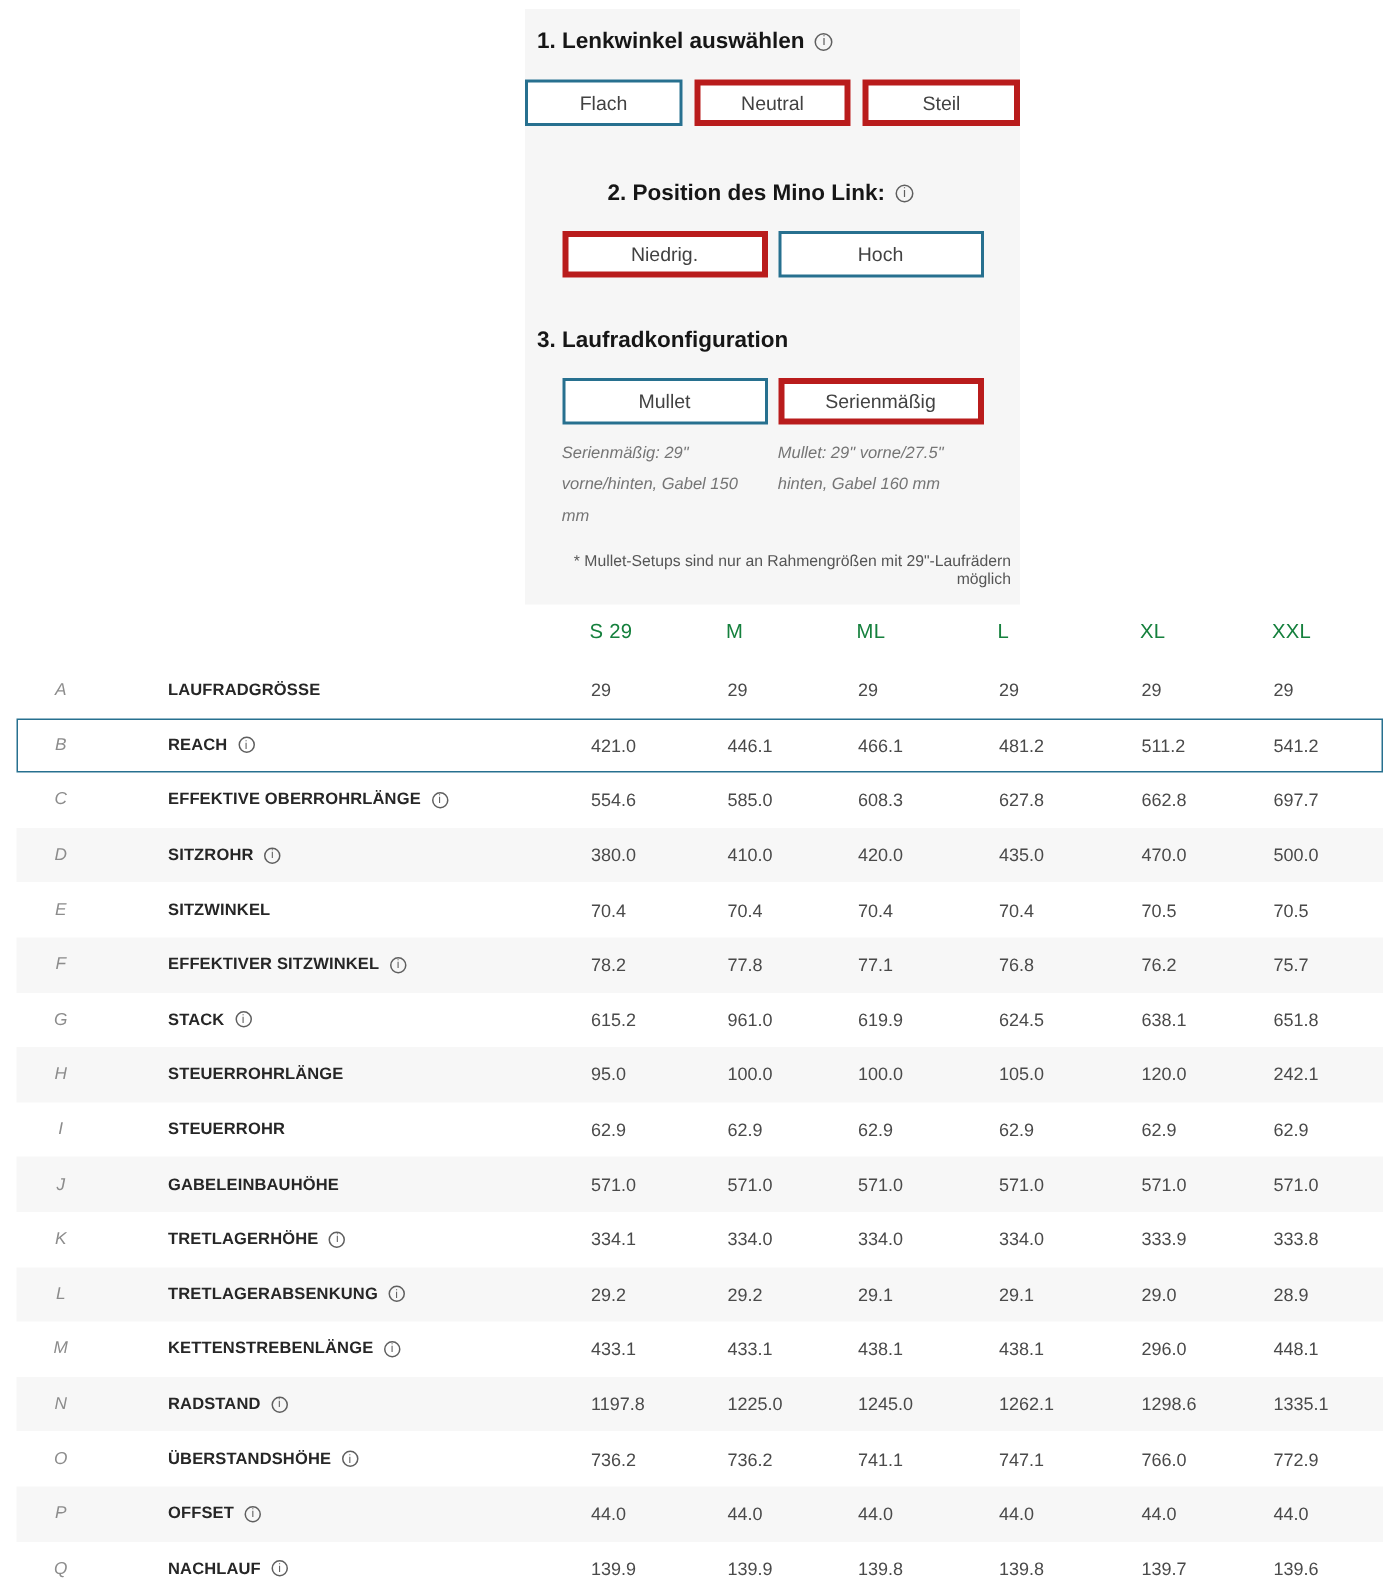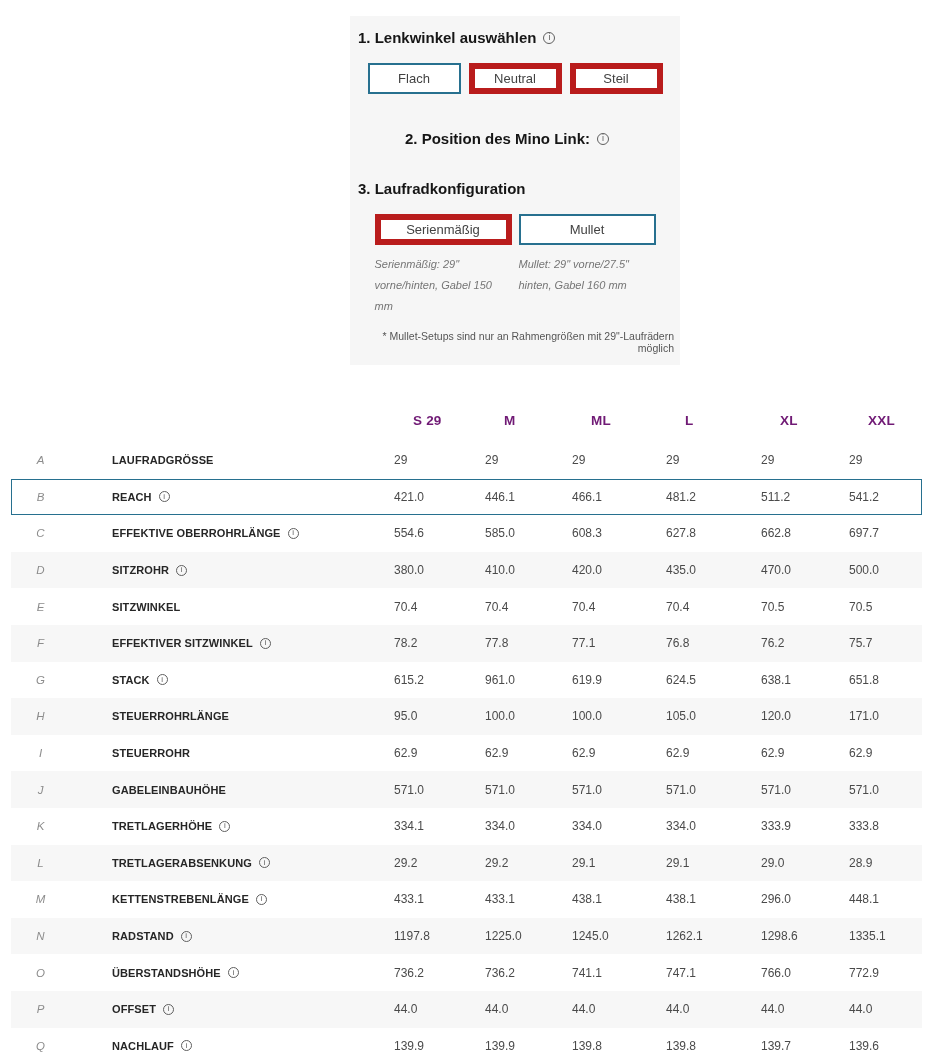--- a/index.html
+++ b/index.html
@@ -6,44 +6,44 @@
   html, body { margin: 0; padding: 0; }
   body {
     width: 933px; height: 1060px; overflow: hidden;
     background: #ffffff;
     font-family: "Liberation Sans", sans-serif;
     position: relative;
   }
 
   
   .config-panel {
-    position: absolute; left: 350px; top: 16px; width: 330px;
+    position: absolute; left: 350px; top: 6px; width: 330px;
     background: #f6f6f6;
   }
   .cfg-title {
     margin: 0; padding: 13px 0 0 8px;
     font-size: 15px; font-weight: bold; color: #161616;
     display: flex; align-items: center; gap: 7px;
   }
   .cfg-title.gap-lg { padding-top: 36px; margin-left: 47px; }
   .cfg-title.gap-md { padding-top: 33px; }
   .info-circ {
     display: inline-flex; align-items: center; justify-content: center;
     width: 12px; height: 12px; border: 1px solid #5f5f5f; border-radius: 50%;
     font-size: 9px; font-weight: normal; font-style: normal;
     color: #5f5f5f; line-height: 1; flex: 0 0 auto;
   }
   .btn-row { display: flex; justify-content: center; gap: 8px; margin-top: 17px; }
   .btn-row.two { gap: 7px; }
   .opt-btn {
-    height: 31px; background: #ffffff; border: 6px solid #b91c1c;
+    height: 31px; background: #ffffff; border: 4px solid #b91c1c;
     font-family: "Liberation Sans", sans-serif;
     font-size: 13px; color: #424242; cursor: pointer; padding: 0;
   }
-  .btn-row.three .opt-btn { width: 93px; }
+  .btn-row.three .opt-btn { width: 105px; }
   .btn-row.two .opt-btn { width: 137px; }
   .opt-btn.selected { border: 2px solid var(--accent); }
 
   .desc-row { display: flex; justify-content: center; gap: 7px; margin-top: 9px; }
   .desc {
     width: 137px; font-style: italic; font-size: 11px;
     color: #757575; line-height: 21px;
   }
   .desc b { font-weight: normal; margin-right: 3px; }
 
@@ -54,21 +54,21 @@
 
   
   .geo-table { position: absolute; left: 11px; top: 398px; width: 911px; }
   .grid {
     display: grid;
     grid-template-columns: 57px 325px 91px 87px 94px 95px 88px 74px;
     align-items: center;
   }
   .thead { height: 44px; }
   .thead .col {
-    font-size: 13.5px; font-weight: bold; color: #701a75; letter-spacing: 0.2px; margin-left: 20px;
+    font-size: 13.5px; font-weight: normal; color: #15803d; letter-spacing: 0.2px;
   }
   .trow { height: 36.6px; border: 1.5px solid transparent; }
   .trow.shaded { background: #f7f7f7; }
   .trow.highlight { background: #ffffff; border: 1.5px solid var(--accent); }
   .letter {
     font-style: italic; font-size: 11.5px; color: #8c8c8c; text-align: center;
   }
   .labelcell { display: flex; align-items: center; gap: 7px; padding-left: 43px; }
   .rlabel {
     font-size: 11px; font-weight: bold; color: #262626;
@@ -89,27 +89,31 @@
   <div class="btn-row three">
     <button class="opt-btn selected">Flach</button>
     <button class="opt-btn">Neutral</button>
     <button class="opt-btn">Steil</button>
   </div>
 
   <h3 class="cfg-title gap-lg">
     <span>2. Position des Mino Link:</span>
     <span class="info-circ">i</span>
   </h3>
+  <div class="btn-row two">
+    <button class="opt-btn">Niedrig.</button>
+    <button class="opt-btn selected">Hoch</button>
+  </div>
 
   <h3 class="cfg-title gap-md">
     <span>3. Laufradkonfiguration</span>
   </h3>
   <div class="btn-row two">
+    <button class="opt-btn selected">Mullet</button>
     <button class="opt-btn">Serienmäßig</button>
-    <button class="opt-btn selected">Mullet</button>
   </div>
   <div class="desc-row">
     <div class="desc">
       <b>Serienmäßig:</b><span>29" vorne/hinten, Gabel 150 mm</span>
     </div>
     <div class="desc">
       <b>Mullet:</b><span>29" vorne/27.5" hinten, Gabel 160 mm</span>
     </div>
   </div>
 
@@ -230,21 +234,21 @@
     <span class="letter">H</span>
     <span class="labelcell">
       <span class="rlabel">STEUERROHRLÄNGE</span>
 
     </span>
     <span class="val">95.0</span>
     <span class="val">100.0</span>
     <span class="val">100.0</span>
     <span class="val">105.0</span>
     <span class="val">120.0</span>
-    <span class="val">171.0</span>
+    <span class="val">242.1</span>
   </div>
 
   <div class="grid trow">
     <span class="letter">I</span>
     <span class="labelcell">
       <span class="rlabel">STEUERROHR</span>
 
     </span>
     <span class="val">62.9</span>
     <span class="val">62.9</span>

